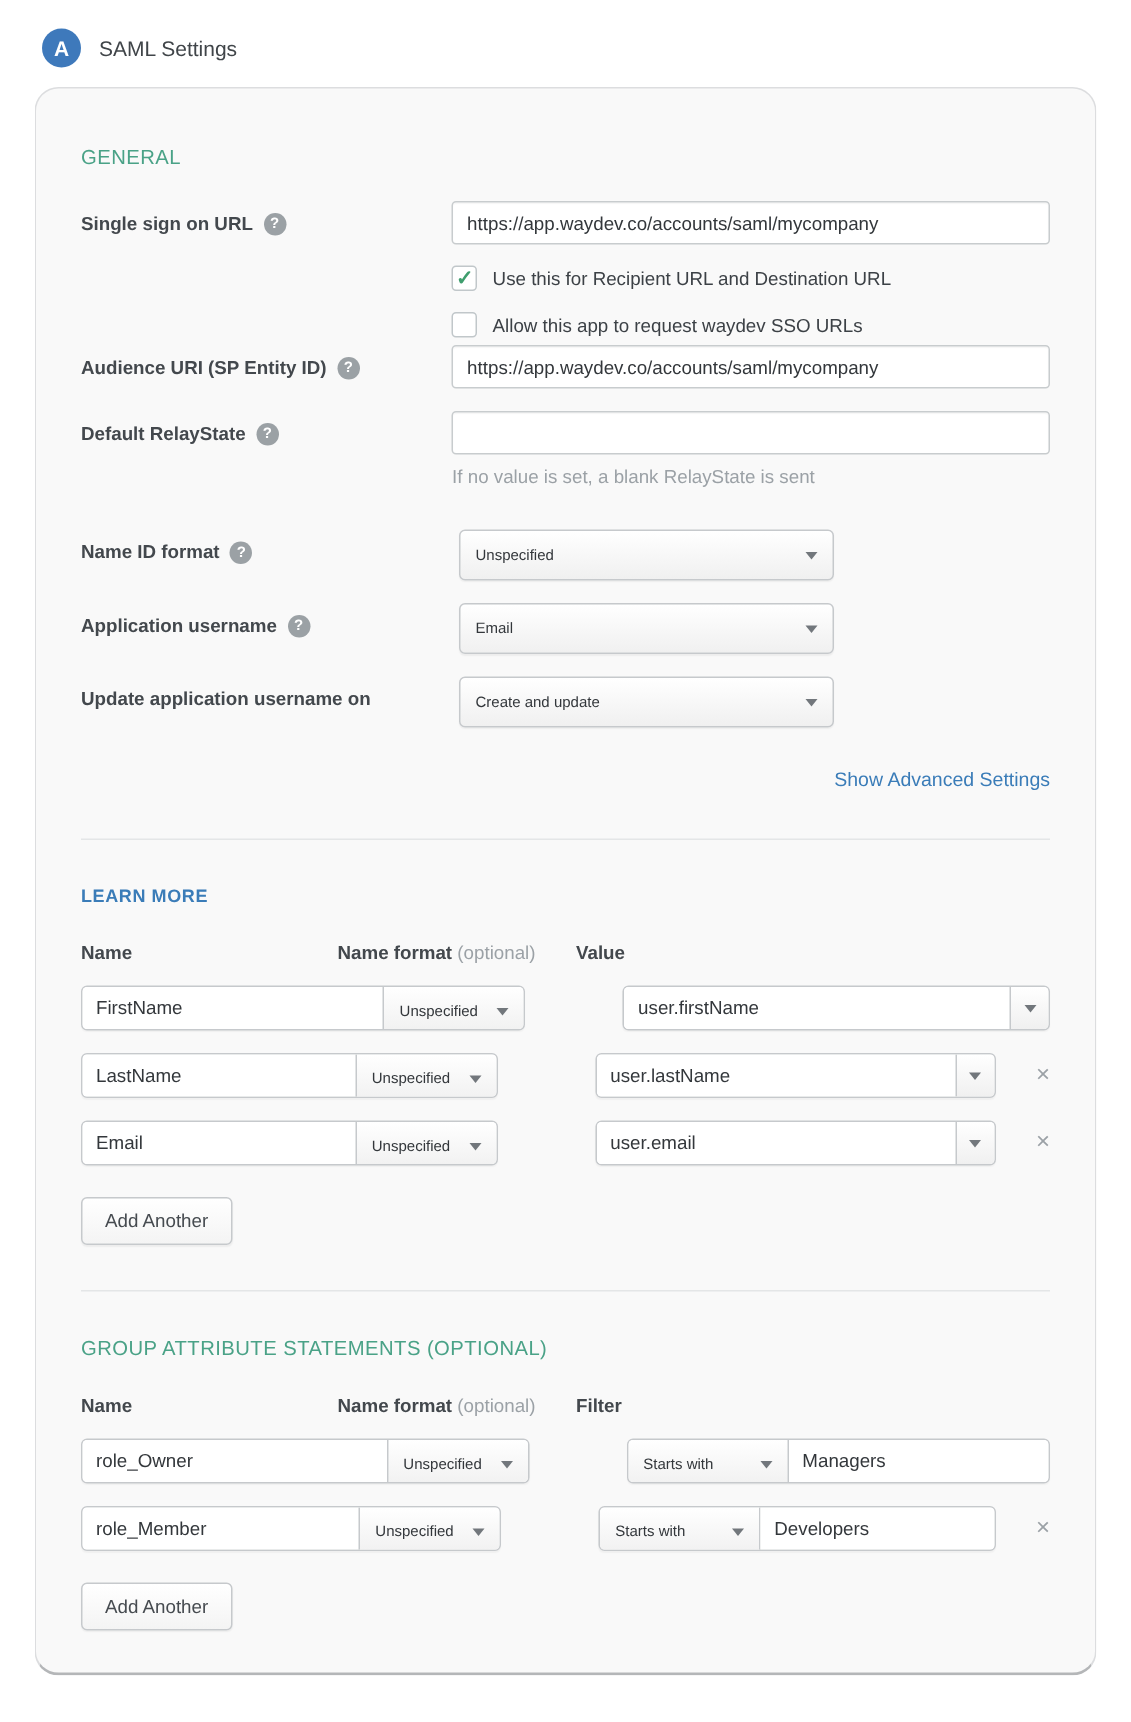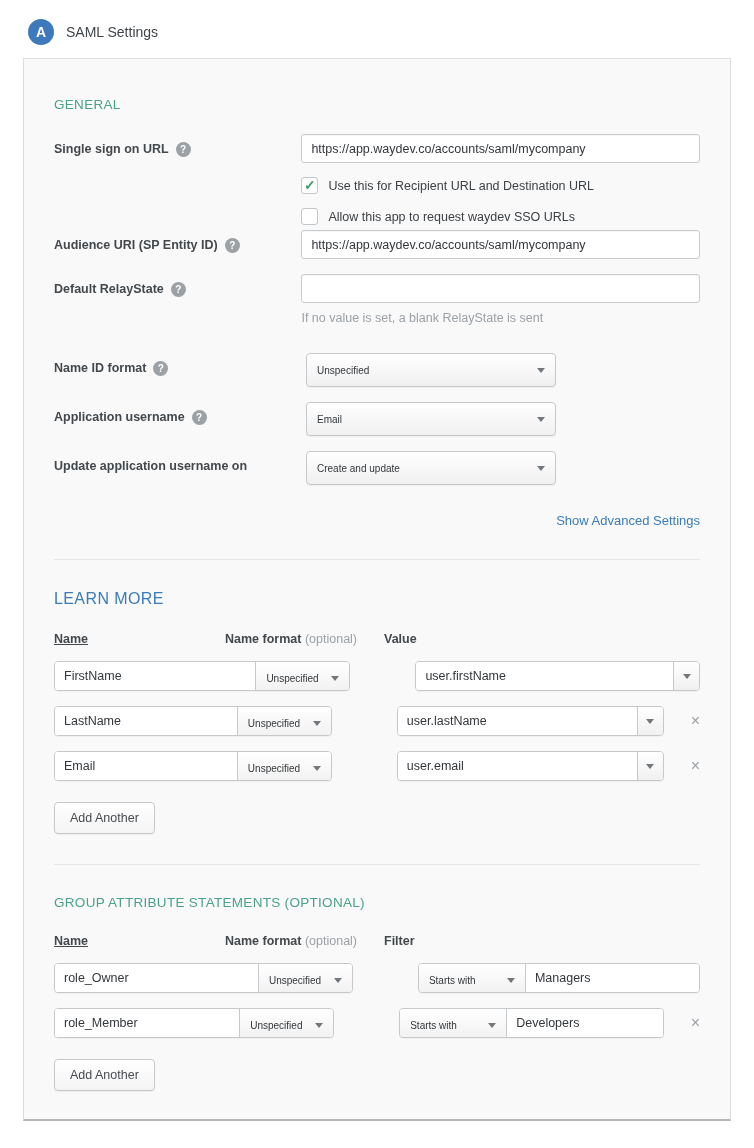--- a/index.html
+++ b/index.html
@@ -7,21 +7,21 @@
   body { font-family: "Liberation Sans", sans-serif; color: #3c4146; }
 
   
   .app-header { display: flex; align-items: center; gap: 12px; padding: 19px 0 13px 28px; }
   .avatar { width: 26px; height: 26px; border-radius: 50%; background: #3e79bb; color: #fff;
             font-size: 14px; font-weight: bold; display: flex; align-items: center; justify-content: center; }
   .page-title { font-size: 14px; color: #404549; }
 
   
   .panel { margin: 0 23px; width: 708px; background: #f9f9f9;
-           border: 1px solid #dcdddf; border-bottom: 2px solid #b4b6b8; border-radius: 0;
+           border: 1px solid #dcdddf; border-bottom: 2px solid #b4b6b8; border-radius: 16px;
            padding: 38px 30px 28px 30px; }
 
   .section-heading { font-size: 13.5px; letter-spacing: .3px; color: #4aa287; font-weight: normal; }
 
   
   .form-row { display: flex; align-items: flex-start; margin-top: 15px; }
   .form-label { width: 252px; padding-top: 8px; font-size: 12.5px; font-weight: bold; color: #43484d;
                 display: flex; align-items: flex-start; }
   .help-icon { width: 15px; height: 15px; border-radius: 50%; background: #9ba1a5; color: #fff;
                font-size: 10px; font-weight: bold; display: inline-flex; align-items: center;
@@ -45,25 +45,25 @@
   .caret { width: 0; height: 0; border-left: 4px solid transparent; border-right: 4px solid transparent;
            border-top: 5px solid #72777c; flex: none; }
 
   .advanced-row { text-align: right; margin-top: 26px; }
   .link { color: #3a7cb8; font-size: 13px; text-decoration: none; cursor: pointer; }
 
   .divider { border: none; border-top: 1px solid #e4e6e7; margin: 30px 0; }
 
   
   .section-head-row { display: flex; align-items: baseline; justify-content: space-between; }
-  .learn-more { color: #3a7cb8; font-size: 16px; font-weight: normal; letter-spacing: .4px;
+  .learn-more { color: #3a7cb8; font-size: 12px; font-weight: bold; letter-spacing: .4px;
                 text-decoration: none; cursor: pointer; }
 
   .cols-row { display: flex; margin-top: 24px; font-size: 12.5px; font-weight: bold; color: #43484d; }
-  .col-1 { width: 171px; text-decoration: underline; }
+  .col-1 { width: 171px; }
   .col-2 { width: 159px; }
   .optional-note { font-weight: normal; color: #9ba1a6; }
 
   .attr-row { display: flex; align-items: center; margin-top: 15px; }
   .joined { display: flex; border: 1px solid #c6c9cc; border-radius: 4px; overflow: hidden;
             background: #fff; box-shadow: 0 1px 1px rgba(0,0,0,.04); height: 30px; }
   .nf-group { width: 302px; margin-right: 65px; }
   .joined .j-input { border: none; height: 28px; box-shadow: none; border-radius: 0; flex: 1 1 auto; min-width: 0; }
   .joined .j-dropdown { border: none; border-left: 1px solid #c6c9cc; border-radius: 0; height: 28px;
                         box-shadow: none; flex: none; }

